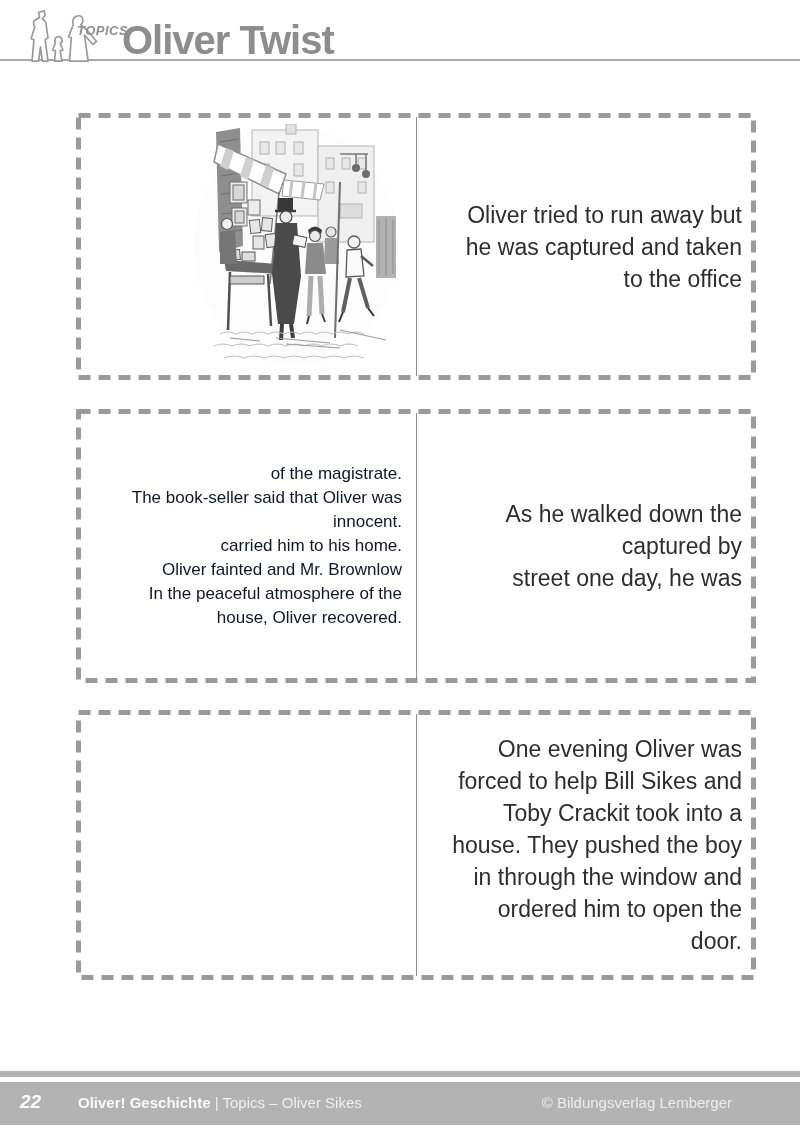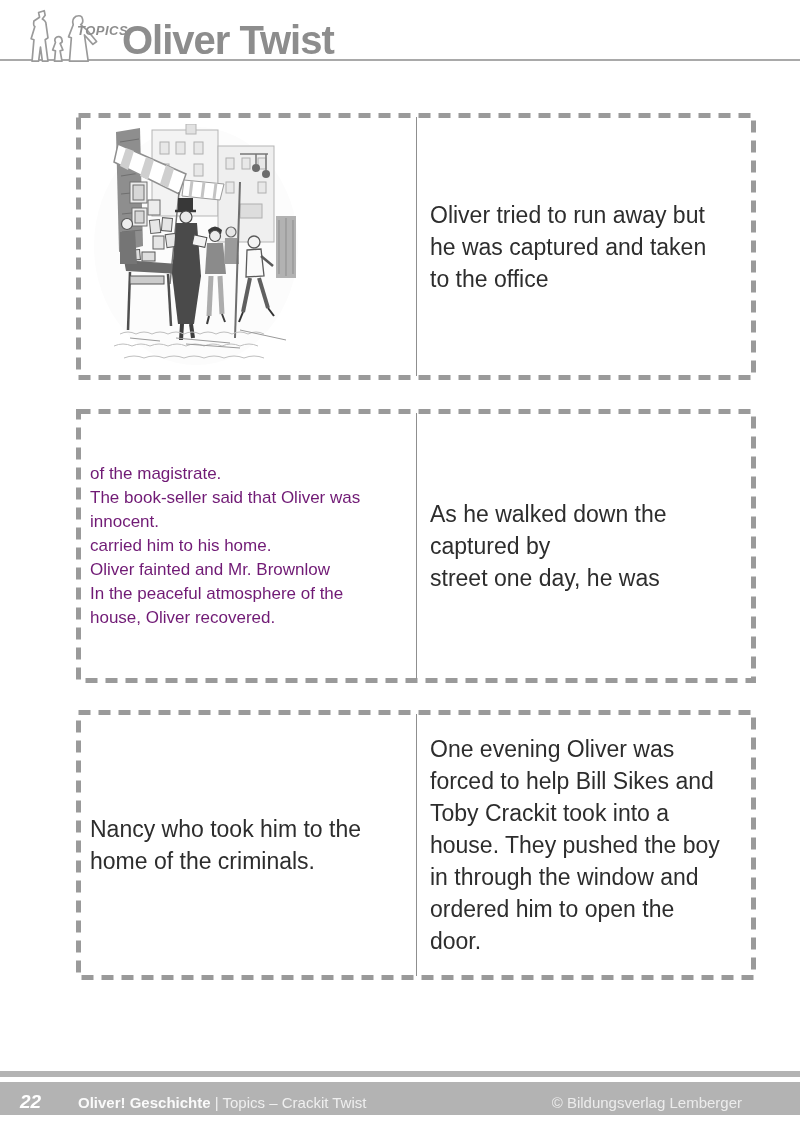--- a/index.html
+++ b/index.html
@@ -18,39 +18,39 @@
   .page-title{
     position:absolute;left:122px;top:18px;font-size:40px;font-weight:bold;
     color:#8d8d8d;letter-spacing:-1px;white-space:nowrap;
   }
   
   .card{position:absolute;left:76px;width:680px;}
   .card-border{position:absolute;top:0;left:0;width:100%;height:100%;}
   .card-divider{position:absolute;left:50%;top:4px;bottom:4px;width:1px;background:#8f8f8f;}
   .cell{
     position:absolute;top:0;height:100%;width:50%;box-sizing:border-box;padding:10px 14px;
-    display:flex;flex-direction:column;align-items:flex-start;justify-content:center;text-align:center;
+    display:flex;flex-direction:column;align-items:flex-end;justify-content:center;text-align:center;
   }
   .cell.left{left:0;}
   .cell.right{left:50%;}
   .text-lg div{font-size:23px;line-height:32px;white-space:nowrap;color:#2d2d2d;}
-  .text-sm div{font-size:17px;line-height:24px;white-space:nowrap;color:#701a75;}
+  .text-sm div{font-size:17px;line-height:24px;white-space:nowrap;color:#0f172a;}
   #card-1{top:113px;height:267px;}
   #card-2{top:409px;height:274px;}
   #card-3{top:710px;height:270px;}
   .illu{width:212px;height:246px;}
   
   .footer-strip{position:absolute;top:1071px;left:0;width:800px;height:6px;background:#b3b3b3;}
-  .footer-bar{position:absolute;top:1082px;left:0;width:800px;height:33px;background:#b3b3b3;}
+  .footer-bar{position:absolute;top:1082px;left:0;width:800px;height:43px;background:#b3b3b3;}
   .footer-pagenum{
     position:absolute;left:20px;top:9px;font-size:19px;font-weight:bold;font-style:italic;color:#ffffff;
   }
   .footer-series{position:absolute;left:78px;top:12px;font-size:15px;color:#efefef;white-space:nowrap;}
   .footer-series .b{font-weight:bold;color:#fafafa;}
-  .footer-copy{position:absolute;right:58px;top:12px;font-size:15px;color:#ececec;white-space:nowrap;}
+  .footer-copy{position:absolute;right:68px;top:12px;font-size:15px;color:#ececec;white-space:nowrap;}
 </style>
 </head>
 <body>
 
 <div class="header">
   <div class="header-rule"></div>
   <svg class="logo" viewBox="0 0 96 62">
     <g fill="#ffffff" stroke="#9a9a9a" stroke-width="1.8" stroke-linejoin="round" stroke-linecap="round">
 
       <path d="M16 59 L18 36 L15 35 L19 22 Q17 21 18 16 L24 12 L23 7 L29 5 L30 10 L27 14 Q31 16 31 20 L33 34 L30 36 L33 59 L27 59 L25 44 L23 59 Z"></path>
@@ -240,33 +240,29 @@
       <div>captured by</div>
       <div>street one day, he was</div>
     </div>
 </div>
 
 <div class="card" id="card-3">
   <svg class="card-border" width="680" height="270">
     <rect x="2.5" y="2.5" width="675" height="265" fill="none" stroke="#9a9a9a" stroke-width="5" stroke-dasharray="12 8"></rect>
   </svg>
   <div class="card-divider"></div>
-  <div class="cell left text-lg">
-      <div>Nancy who took him to the</div>
-      <div>home of the criminals.</div>
-    </div>
   <div class="cell right text-lg">
       <div>One evening Oliver was</div>
       <div>forced to help Bill Sikes and</div>
       <div>Toby Crackit took into a</div>
       <div>house. They pushed the boy</div>
       <div>in through the window and</div>
       <div>ordered him to open the</div>
       <div>door.</div>
     </div>
 </div>
 
 <div class="footer-strip"></div>
 <div class="footer-bar">
   <div class="footer-pagenum">22</div>
-  <div class="footer-series"><span class="b">Oliver! Geschichte</span><span> | Topics – Crackit Twist</span></div>
+  <div class="footer-series"><span class="b">Oliver! Geschichte</span><span> | Topics – Oliver Sikes</span></div>
   <div class="footer-copy">© Bildungsverlag Lemberger</div>
 </div>
 
 </body></html>

